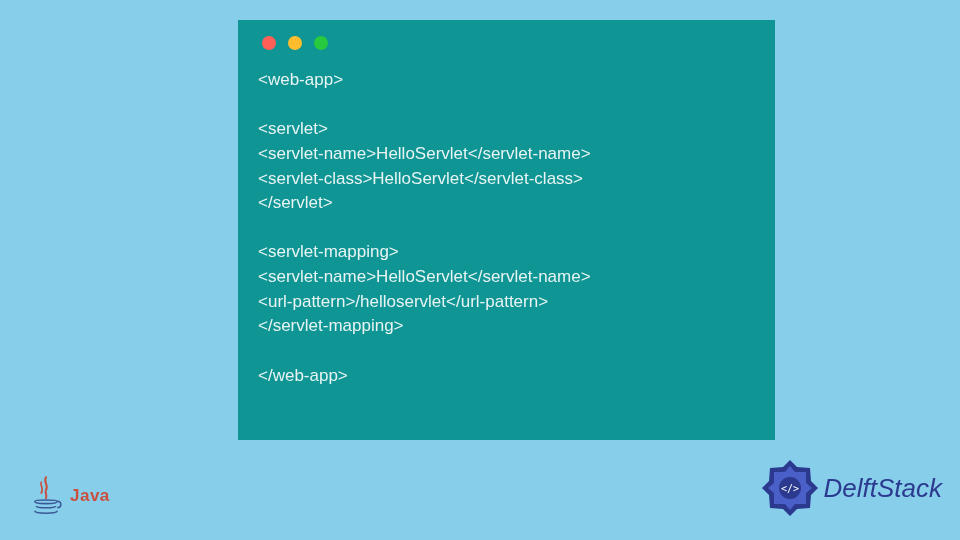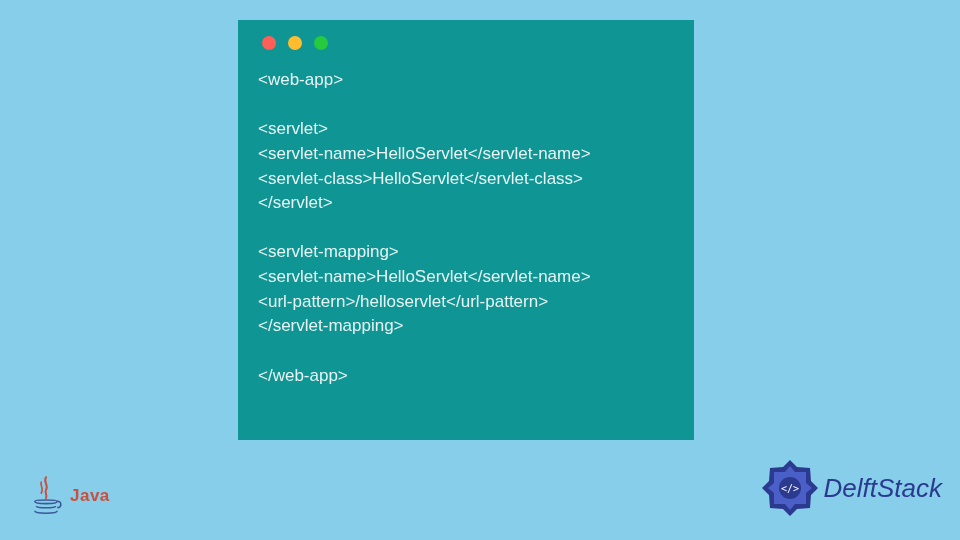--- a/index.html
+++ b/index.html
@@ -7,21 +7,21 @@
     width: 960px;
     height: 540px;
     background: #87ceeb;
     position: relative;
     font-family: -apple-system, BlinkMacSystemFont, "Segoe UI", sans-serif;
   }
   .code-window {
     position: absolute;
     left: 238px;
     top: 20px;
-    width: 456px;
+    width: 537px;
     height: 420px;
     background: #0e9594;
     padding: 16px 20px 20px 20px;
   }
   .traffic-lights {
     display: flex;
     gap: 12px;
     margin-bottom: 18px;
     padding-left: 4px;
   }

